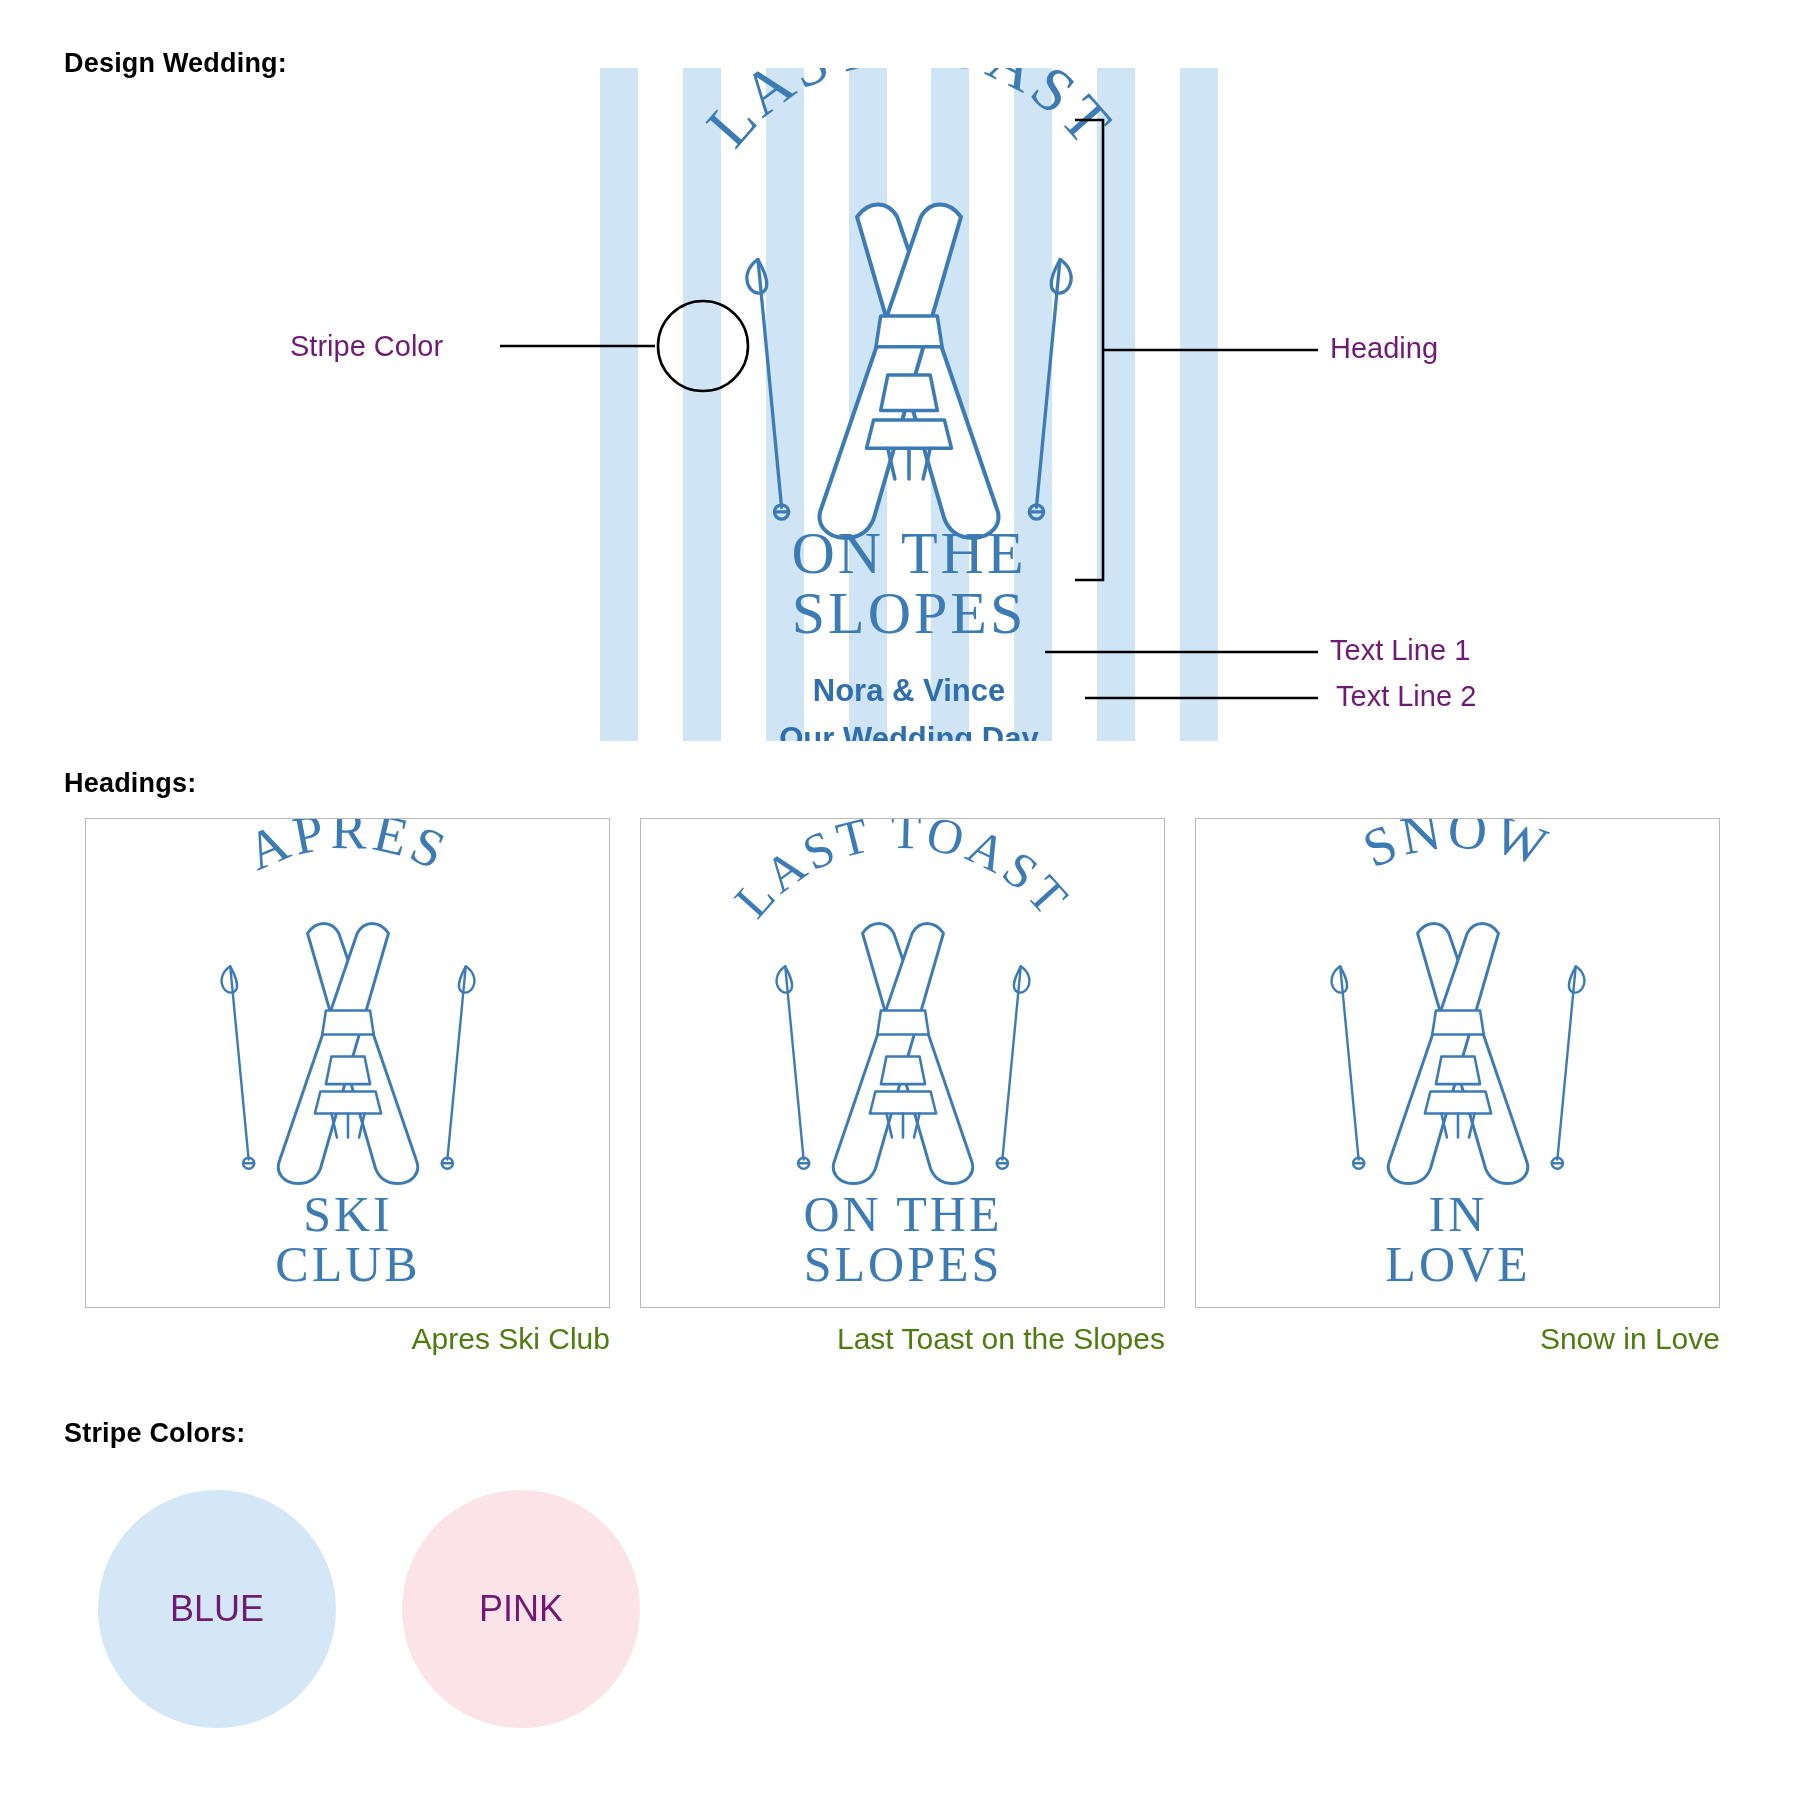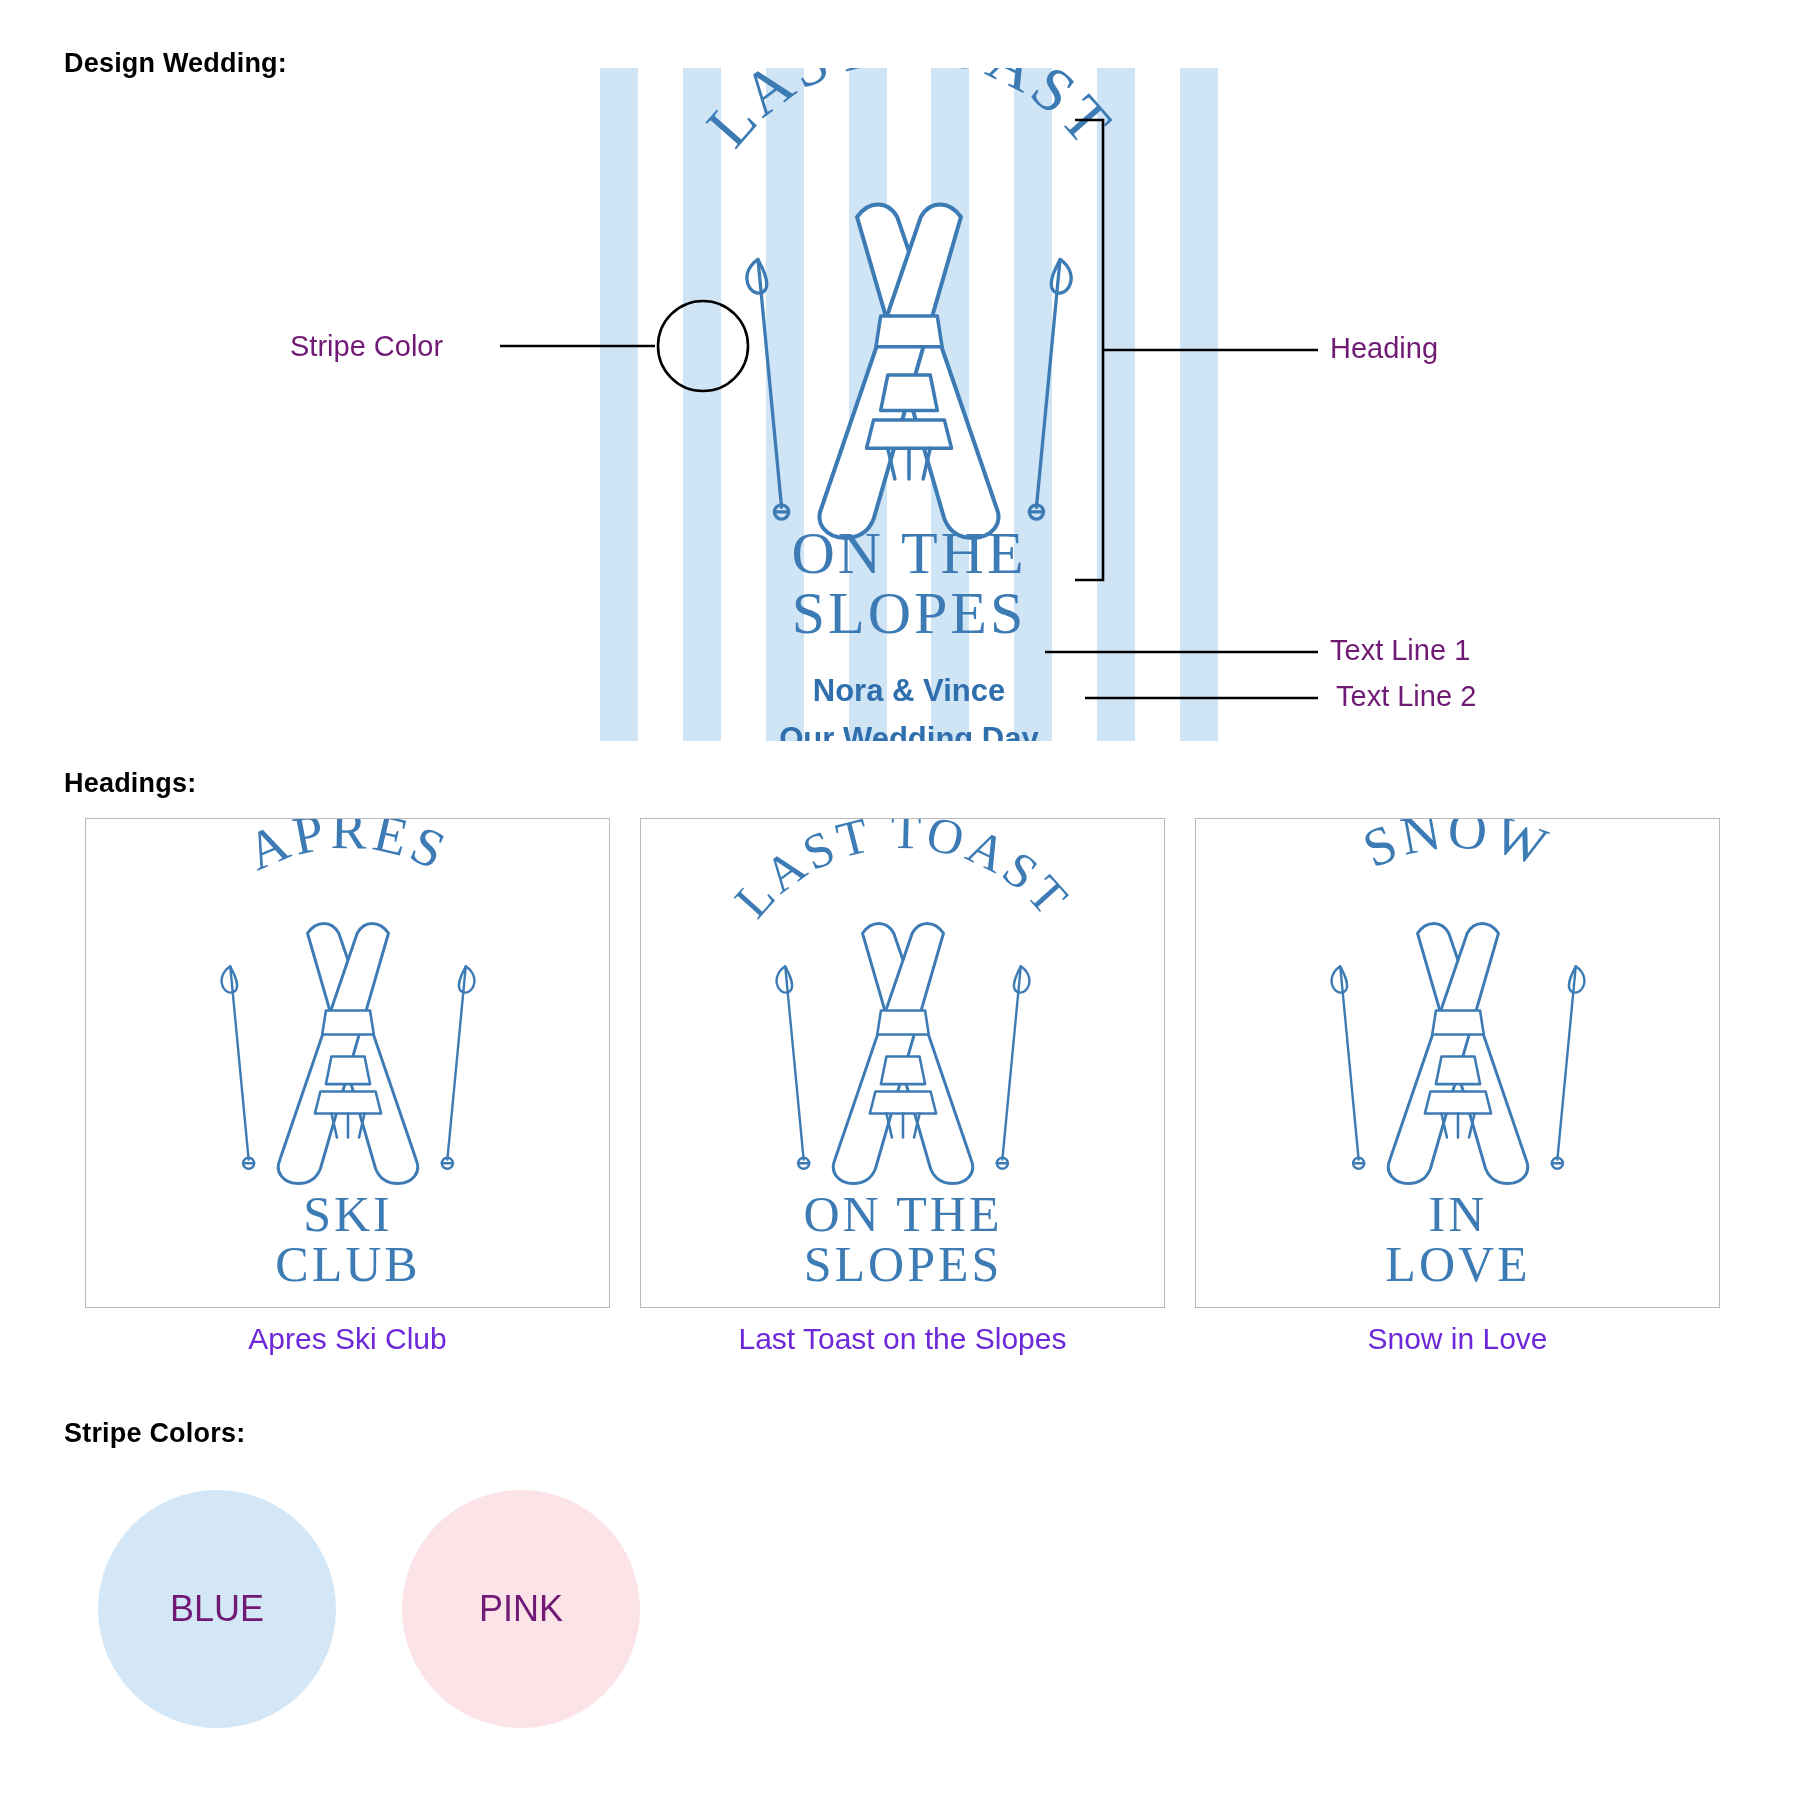--- a/index.html
+++ b/index.html
@@ -74,22 +74,22 @@
   
   .heading-card {
     position: absolute;
     border: 1px solid #b9b9b9;
     background: #fff;
     box-sizing: border-box;
   }
   .heading-caption {
     position: absolute;
     font-size: 30px;
-    text-align: center;
-    color: #6d28d9;
+    text-align: right;
+    color: #4d7c0f;
   }
 
   
   .swatch {
     position: absolute;
     border-radius: 50%;
     display: flex;
     align-items: center;
     justify-content: center;
     font-size: 36px;

